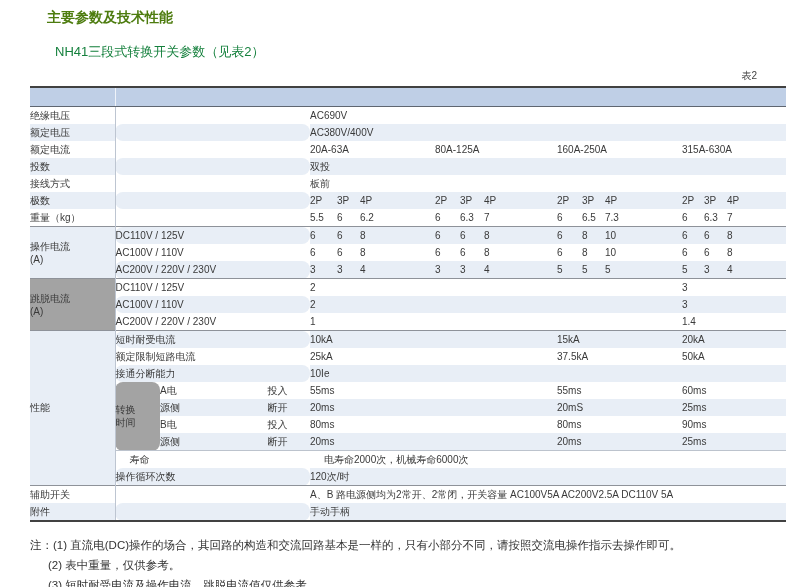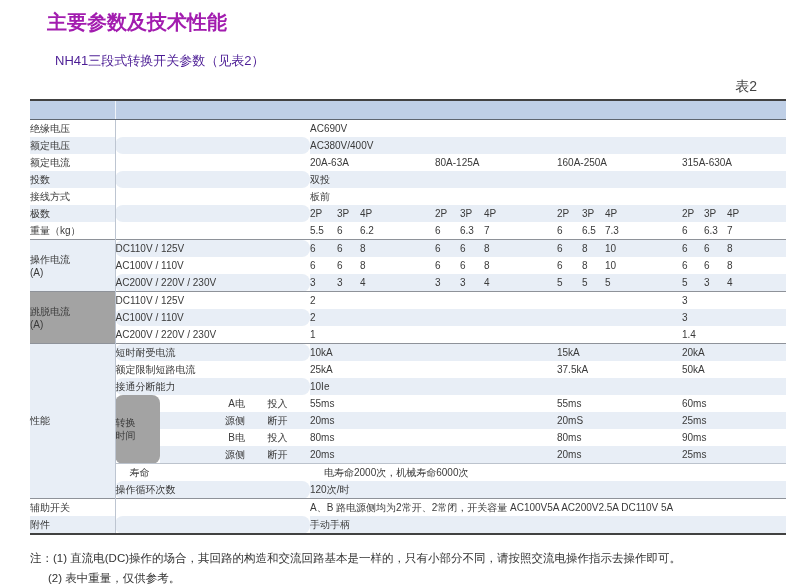--- a/index.html
+++ b/index.html
@@ -1,33 +1,33 @@
 <!DOCTYPE html>
 <html><head>
 <meta charset="utf-8">
 <style>
   html,body{margin:0;padding:0;background:#ffffff;width:790px;height:587px;overflow:hidden;
     font-family:"Liberation Sans","DejaVu Sans",sans-serif;color:#3a3a3a;}
   .page{width:790px;}
-  h1.title{font-size:20px;font-weight:bold;color:#a21caf;margin:9px 0 14px 47px;}
-  .subtitle{font-size:13px;color:#4c1d95;margin:16px 0 0 55px;}
-  .tabletag{width:786px;text-align:right;font-size:14px;color:#444;margin-top:8px;margin-bottom:3px;box-sizing:border-box;padding-right:29px;}
+  h1.title{font-size:14px;font-weight:bold;color:#4d7c0f;margin:9px 0 14px 47px;}
+  .subtitle{font-size:13px;color:#15803d;margin:16px 0 0 55px;}
+  .tabletag{width:786px;text-align:right;font-size:10px;color:#444;margin-top:8px;margin-bottom:3px;box-sizing:border-box;padding-right:29px;}
   table.spec{border-collapse:collapse;table-layout:fixed;width:756px;margin-left:30px;
     border-top:2px solid #414141;border-bottom:2px solid #414141;font-size:10px;}
   table.spec td{height:17px;padding:0;white-space:nowrap;overflow:visible;vertical-align:middle;}
   tr.hdr td{background:#bfcfe6;height:18px;border-bottom:1px solid #5f6670;}
   tr.hdr td.d2{border-left:1px solid rgba(255,255,255,0.75);}
   tr.b td{background:#e8eef6;}
   td.side{background:#a3a3a3;}
   td.l{padding-left:8px;}
   td.sub{padding-left:5px;}
   td.gap{}
   td.d{border-left:1px solid #bdc5d1;border-radius:8px;}
   td.v{padding-left:8px;}
-  td.c3{text-align:right;padding-right:8px;}
+  td.c3{padding-right:8px;}
   td.c4{text-align:center;}
   td.c2{padding-left:3px;line-height:13px;}
   tr.sec td{border-top:1px solid #8e9299;}
   tr.lt td{border-top:1px solid #bcc3cd;padding-left:14px;}
   .twoline{line-height:13px;}
   .notes{margin:13px 0 0 30px;font-size:11.5px;color:#333;}
   .notes div{line-height:20px;}
   .notes .indent{padding-left:18px;}
 </style>
 </head>

